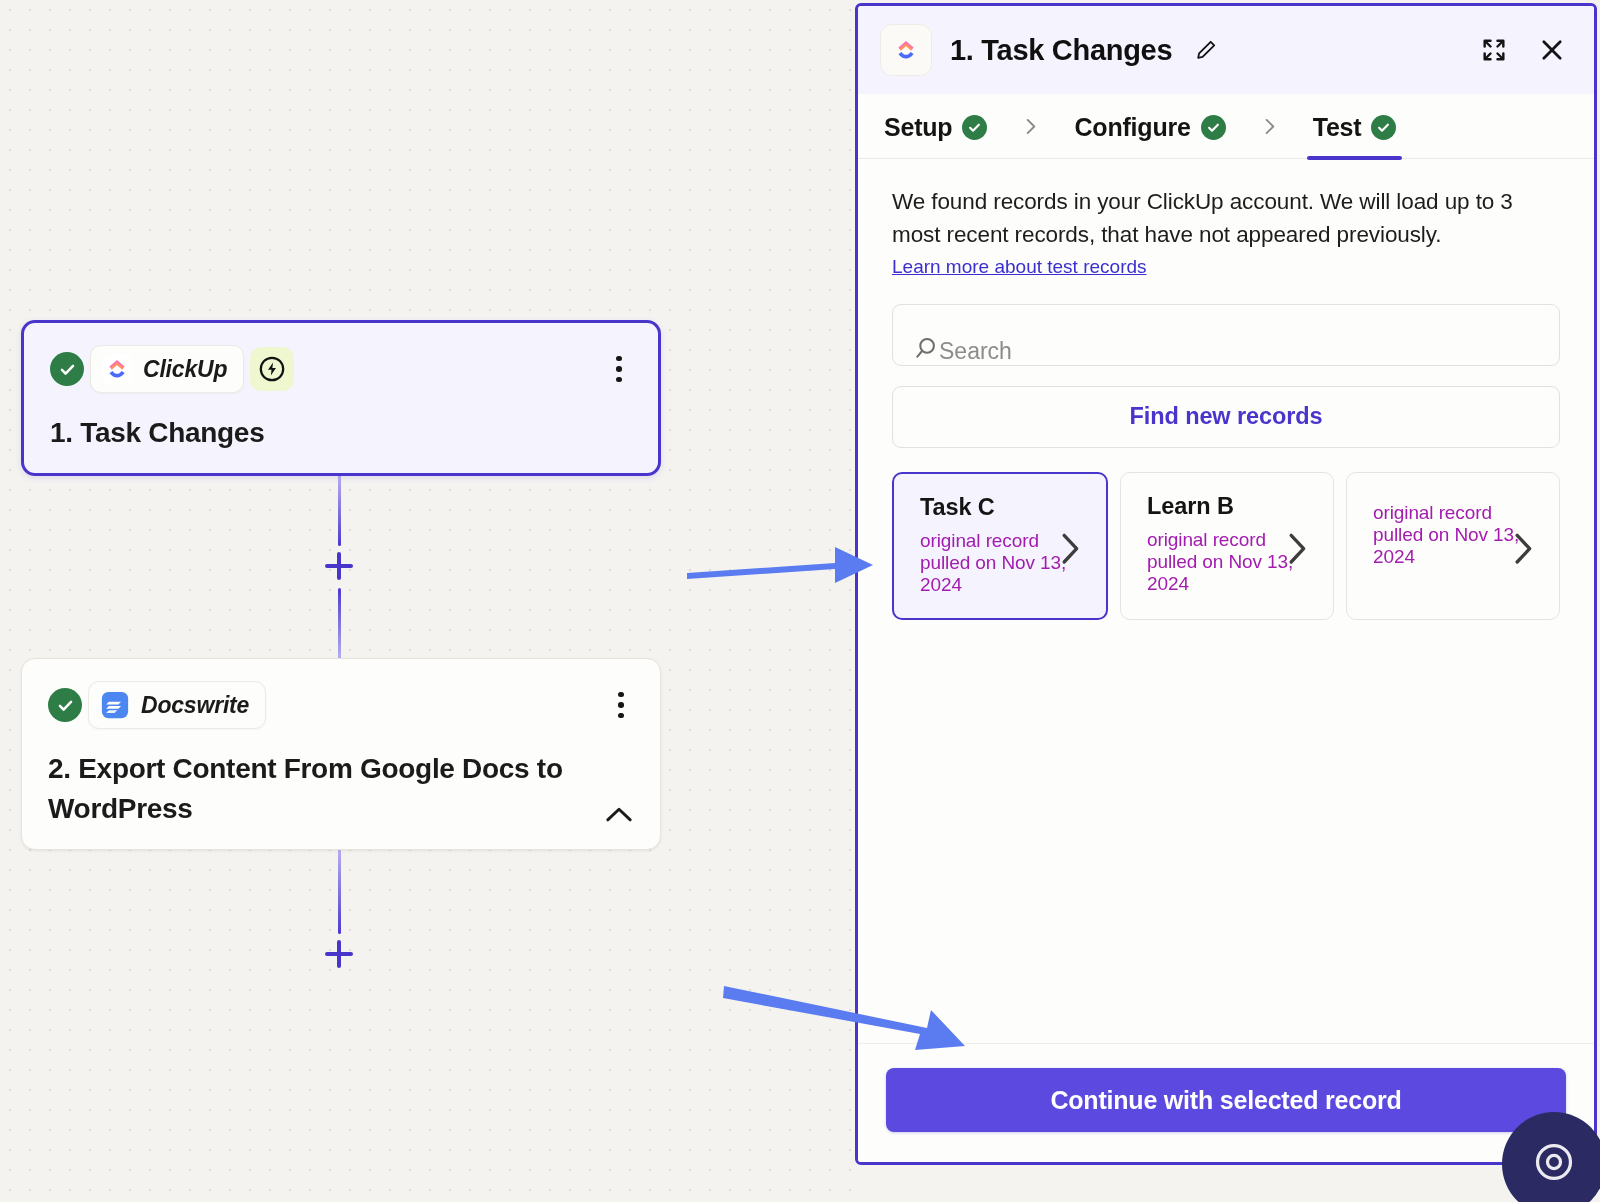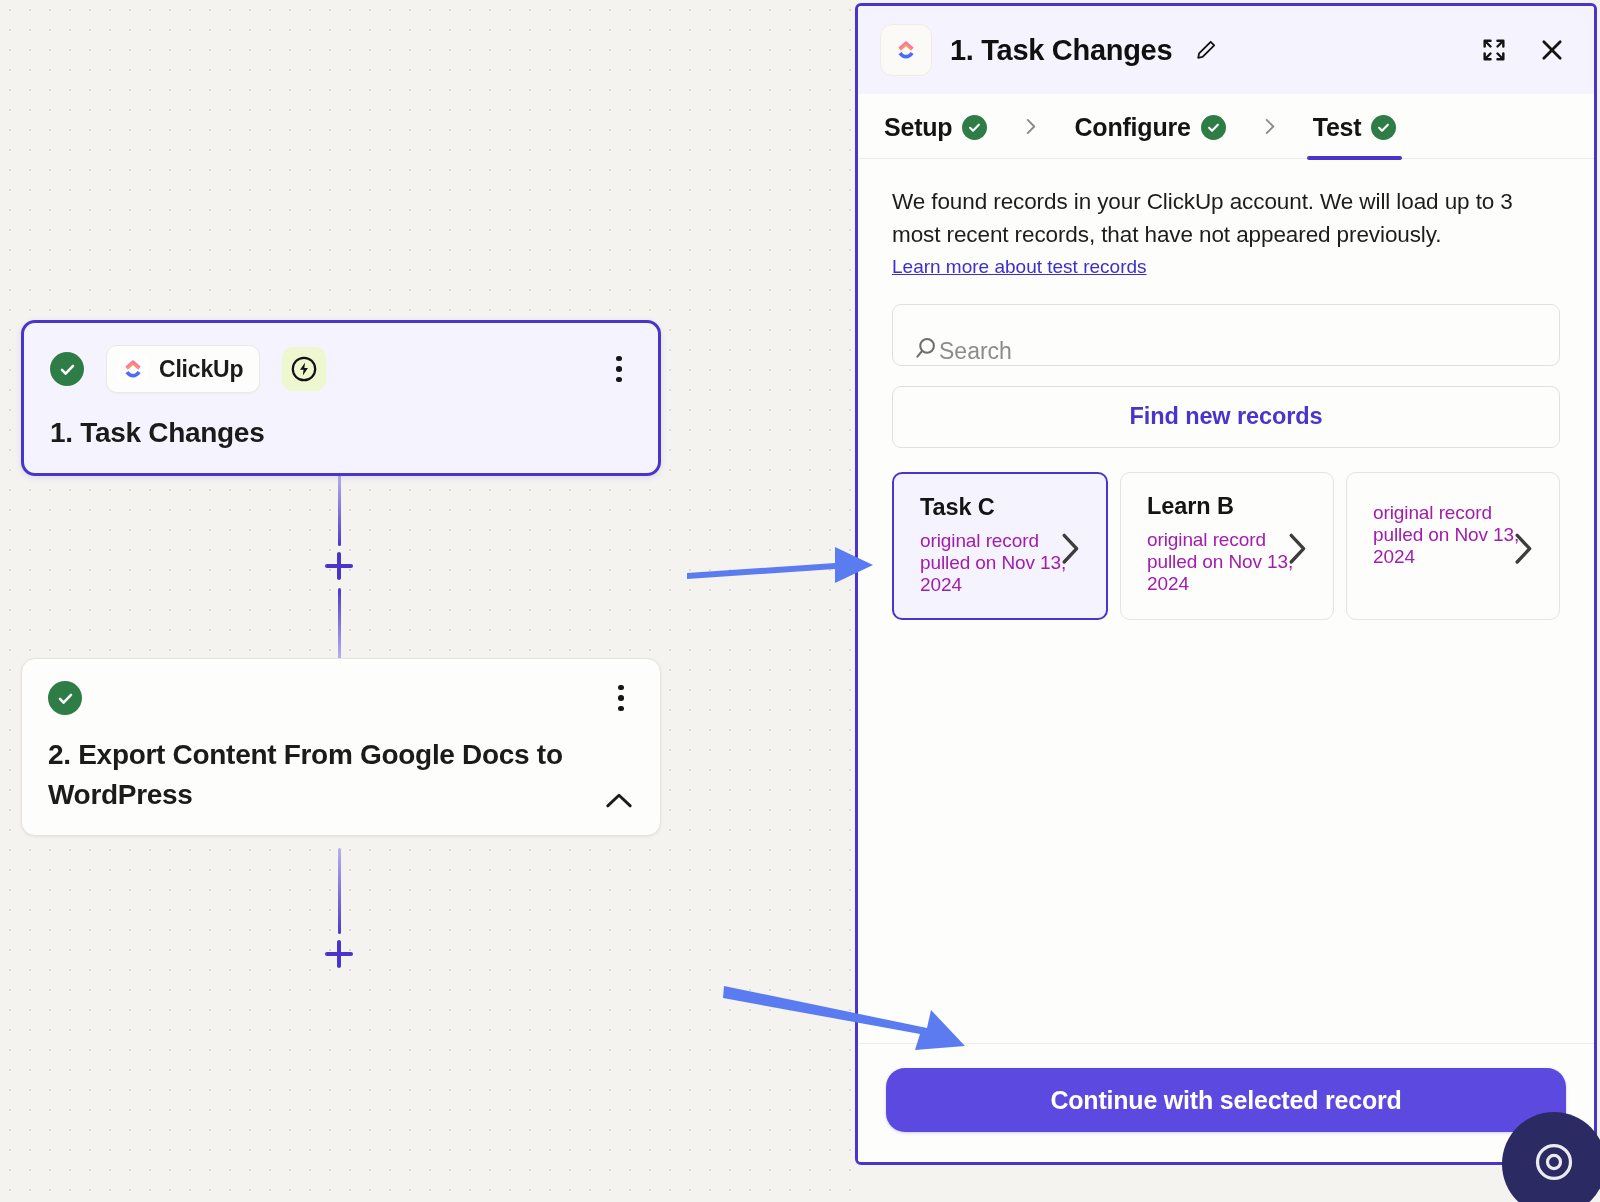--- a/index.html
+++ b/index.html
@@ -48,21 +48,21 @@
     border: 1.5px solid #e7e4dd;
     border-radius: 14px;
     box-shadow: 0 1px 3px rgba(20,20,20,0.07);
     padding: 22px 26px 20px 26px;
   }
   .node.selected {
     background: #f5f4fe;
     border: 3px solid #4a35cc;
     box-shadow: 0 2px 6px rgba(74,53,204,0.13);
   }
-  .node-top { display: flex; align-items: center; gap: 22px; position: relative; }
+  .node-top { display: flex; align-items: center; gap: 6px; position: relative; font-style: italic; }
   .check-badge {
     width: 34px; height: 34px; border-radius: 50%;
     background: #2f7d46; flex: 0 0 34px;
     display: flex; align-items: center; justify-content: center;
   }
   .check-badge svg { width: 19px; height: 19px; }
   .app-chip {
     display: inline-flex; align-items: center; gap: 11px;
     background: #fdfdfb; border: 1.5px solid #eceae3;
     border-radius: 11px; padding: 8px 16px 8px 11px;
@@ -211,21 +211,21 @@
     width: 20px; height: 28px;
   }
 
   .panel-footer {
     flex: 0 0 auto;
     border-top: 1.5px solid #efede7;
     padding: 24px 28px 30px 28px;
     background: #fdfdfb;
   }
   .cta-btn {
-    height: 64px; border-radius: 19px;
+    height: 64px; border-radius: 8px;
     background: #5b49e0;
     display: flex; align-items: center; justify-content: center;
     font-size: 25px; font-weight: 700; color: #ffffff; letter-spacing: -0.2px;
     box-shadow: 0 1px 3px rgba(70,50,200,0.25);
   }
 
   
   .chat-widget {
     position: absolute; right: -6px; bottom: -14px;
     width: 104px; height: 104px; border-radius: 50%;
@@ -283,20 +283,31 @@
       </div>
       <div class="node-title">1. Task Changes</div>
     </div>
 
     <div class="node" style="left:21px; top:658px; width:640px;">
       <div class="node-top">
         <div class="check-badge">
           <svg viewBox="0 0 24 24" fill="none">
               <path d="M5 12.5l4.6 4.6L19 7.5" stroke="#ffffff" stroke-width="3.2" stroke-linecap="round" stroke-linejoin="round"></path>
             </svg>
+        </div>
+        <div class="app-chip">
+          <span class="app-logo">
+            <svg viewBox="0 0 32 32">
+              <rect x="2" y="2" width="28" height="28" rx="7" fill="#4c86f0"></rect>
+              <path d="M9.5 12.5h13l-3 3h-13z" fill="#ffffff"></path>
+              <path d="M9.5 17h13l-3 3h-13z" fill="#ffffff"></path>
+              <path d="M9.5 21.5h9l-3 3h-9z" fill="#ffffff" opacity=".9"></path>
+            </svg>
+          </span>
+          <span class="app-label">Docswrite</span>
         </div>
         <div class="kebab">
           <span></span>
             <span></span>
             <span></span>
         </div>
       </div>
       <div class="node-title">2. Export Content From Google Docs to WordPress</div>
       <span class="collapse-chevron">
         <svg viewBox="0 0 24 18" fill="none">

